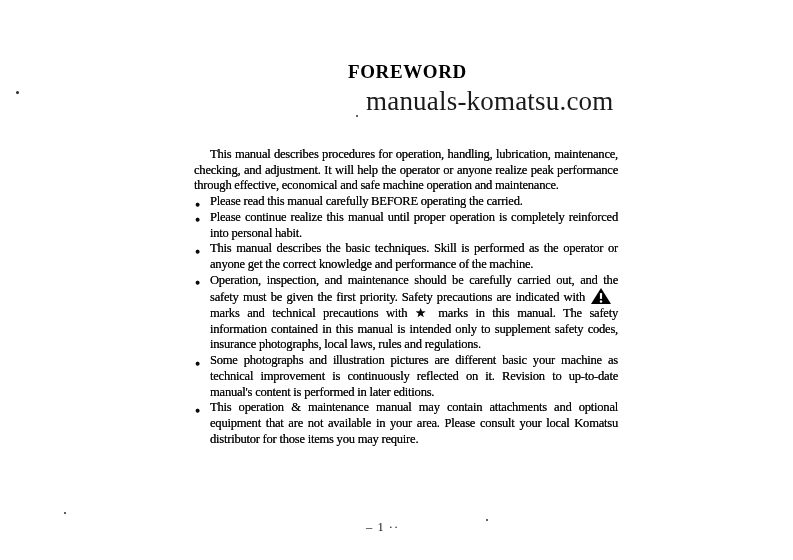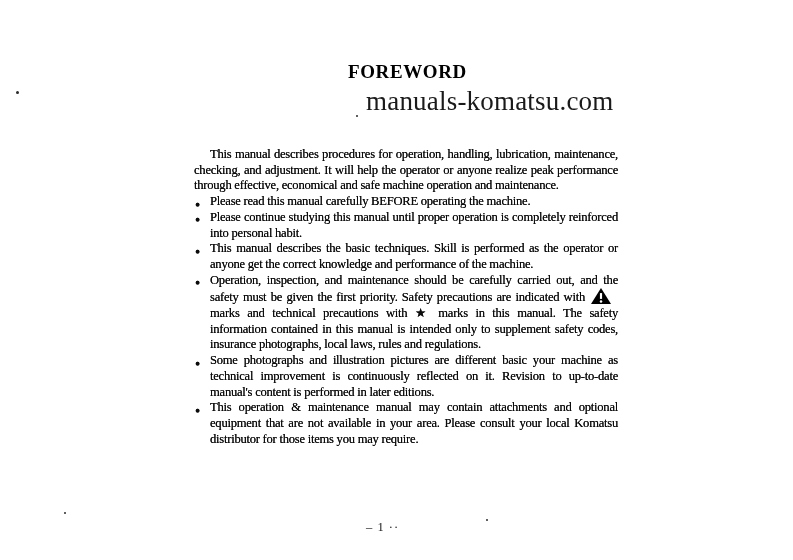--- a/index.html
+++ b/index.html
@@ -120,26 +120,26 @@
   <div class="watermark">manuals-komatsu.com</div>
 
   <div class="body">
 
     <p class="intro">This manual describes procedures for operation, handling, lubrication, maintenance, checking, and adjustment. It will help the operator or anyone realize peak performance through effective, economical and safe machine operation and maintenance.</p>
 
     <div class="bullets">
 
       <div class="item">
         <span class="marker">●</span>
-        <span>Please read this manual carefully BEFORE operating the machine.</span>
+        <span>Please read this manual carefully BEFORE operating the carried.</span>
       </div>
 
       <div class="item">
         <span class="marker">●</span>
-        <span>Please continue studying this manual until proper operation is completely reinforced into personal habit.</span>
+        <span>Please continue realize this manual until proper operation is completely reinforced into personal habit.</span>
       </div>
 
       <div class="item">
         <span class="marker">●</span>
         <span>This manual describes the basic techniques. Skill is performed as the operator or anyone get the correct knowledge and performance of the machine.</span>
       </div>
 
       <div class="item">
         <span class="marker">●</span>
         <span>Operation, inspection, and maintenance should be carefully carried out, and the safety must be given the first priority. Safety precautions are indicated with</span><span class="warn-icon"><svg width="20" height="16" viewBox="0 0 24 19" xmlns="http://www.w3.org/2000/svg">

